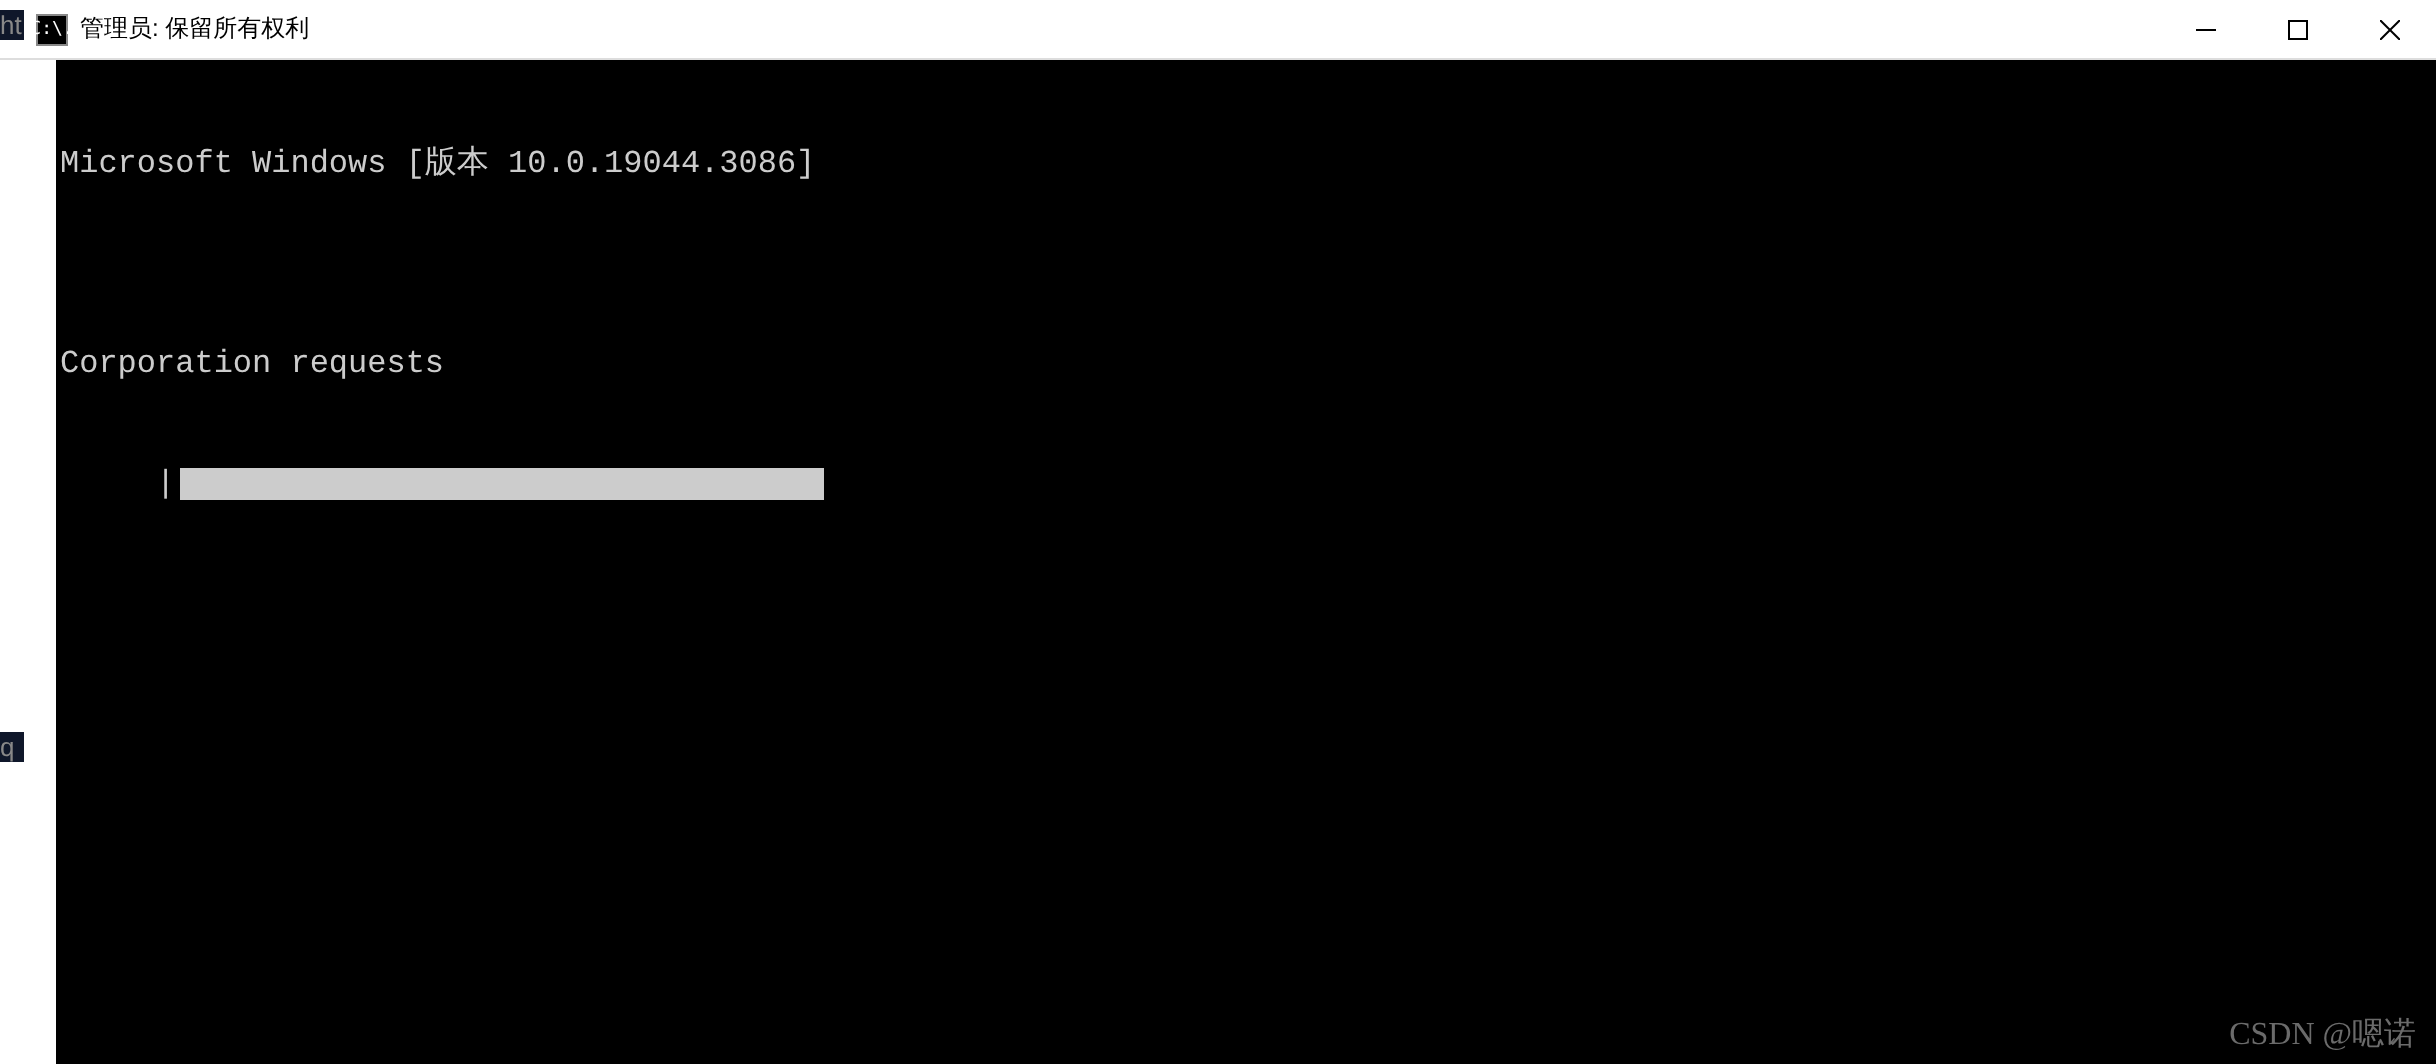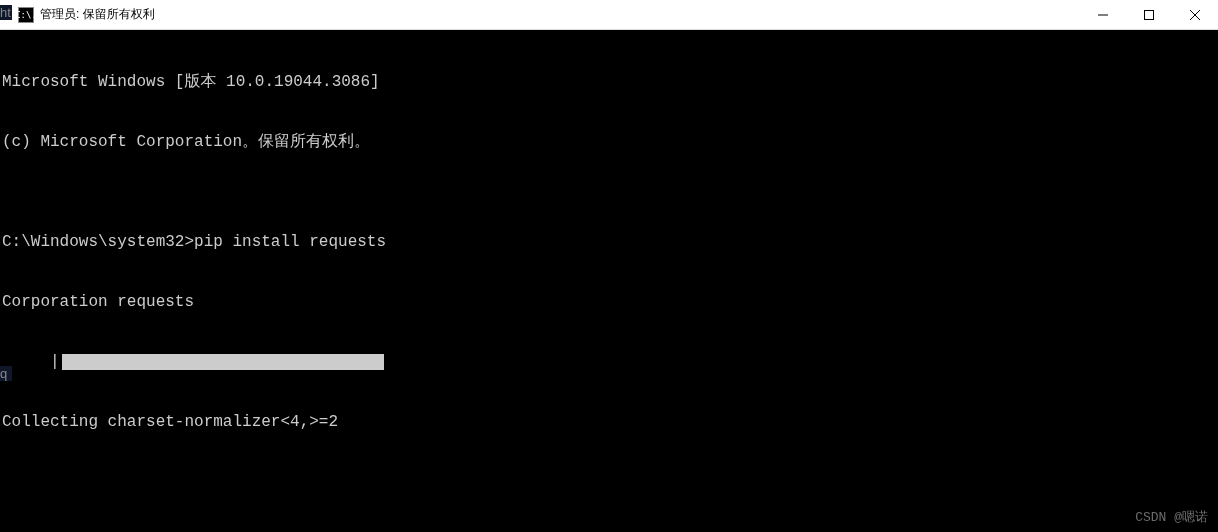--- a/index.html
+++ b/index.html
@@ -62,20 +62,21 @@
       flex: 1;
       background: #000;
       color: #ccc;
       font-family: "NSimSun","SimSun", Consolas, "Courier New", monospace;
       font-size: 16px;
       line-height: 20px;
       padding: 2px 0 2px 2px;
       white-space: pre;
       overflow: hidden;
       position: relative;
+      margin-left: 28px;
     }
     .line { display: block; }
     .prompt-cmd { color: #ccc; }
     .progress-line {
       display: flex;
       align-items: center;
       height: 20px;
     }
     .progress-indent { white-space: pre; }
     .progress-bar {
@@ -93,23 +94,23 @@
       background: #0f172a;
       font-size: 13px;
       width: 12px;
       text-align: left;
       z-index: 5;
     }
     .watermark {
       position: absolute;
       right: 10px;
       bottom: 4px;
-      font-size: 13px;
+      font-size: 16px;
       color: #6b6b6b;
-      font-family: Liberation Mono, monospace;
+      font-family: Liberation Serif, serif;
     }
   </style>
 </head>
 <body>
 
 <div class="window">
   <div class="side-fragment" style="top:5px">ht</div>
   <div class="side-fragment" style="top:366px">q</div>
 
   <div class="titlebar">
@@ -132,26 +133,23 @@
         <svg viewBox="0 0 10 10">
             <line x1="0" y1="0" x2="10" y2="10" stroke="#000" stroke-width="1"></line>
             <line x1="10" y1="0" x2="0" y2="10" stroke="#000" stroke-width="1"></line>
           </svg>
       </div>
     </div>
   </div>
 
   <div class="terminal">
     <span class="line">Microsoft Windows [版本 10.0.19044.3086]</span>
-    <span class="line">(c) Microsoft Corporation。保留所有权利。</span>
     <span class="line"></span>
-    <span class="line"><span>C:\Windows\system32&gt;</span><span class="prompt-cmd">pip install requests</span></span>
     <span class="line">Corporation requests</span>
     <div class="progress-line"><span class="progress-indent">     |</span><span class="progress-bar"></span></div>
-    <span class="line">Collecting charset-normalizer&lt;4,&gt;=2</span>
     
     
     
     
     
     
     
     
     
     

